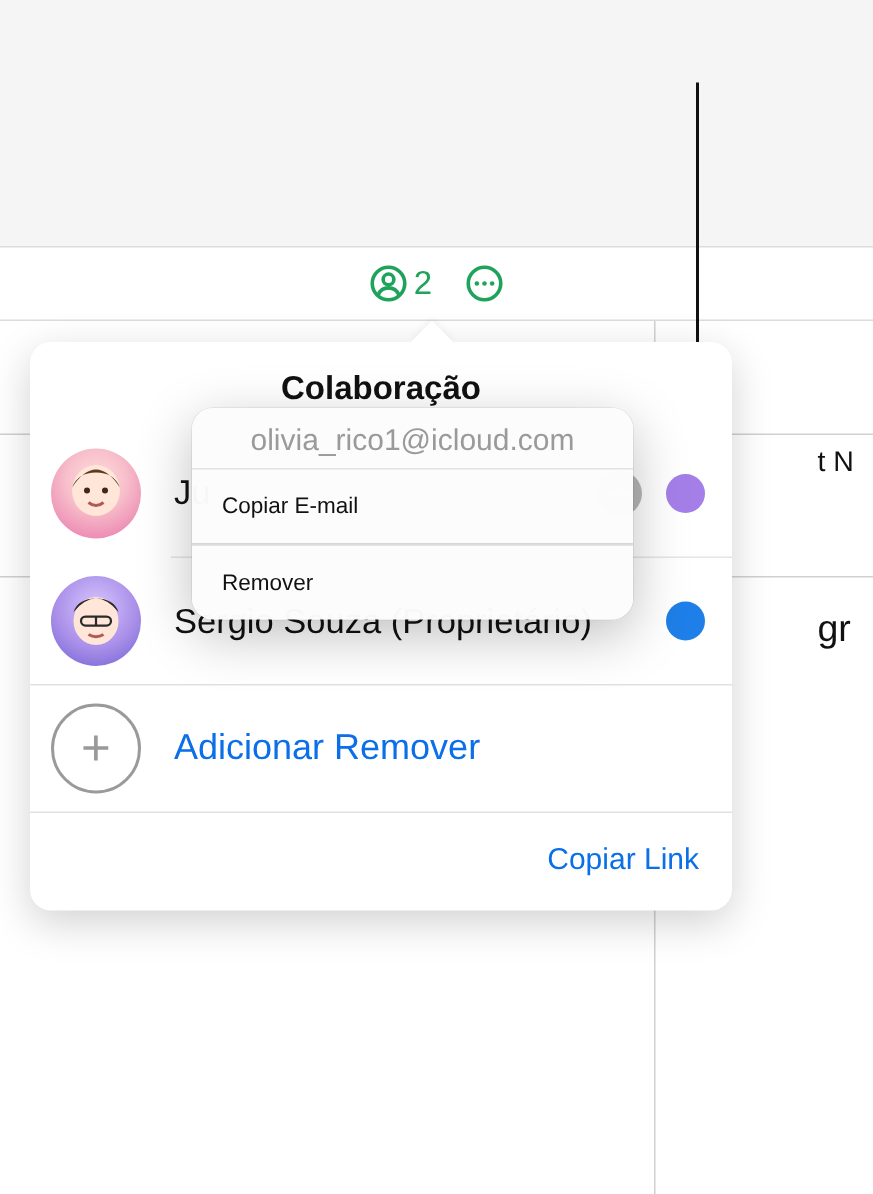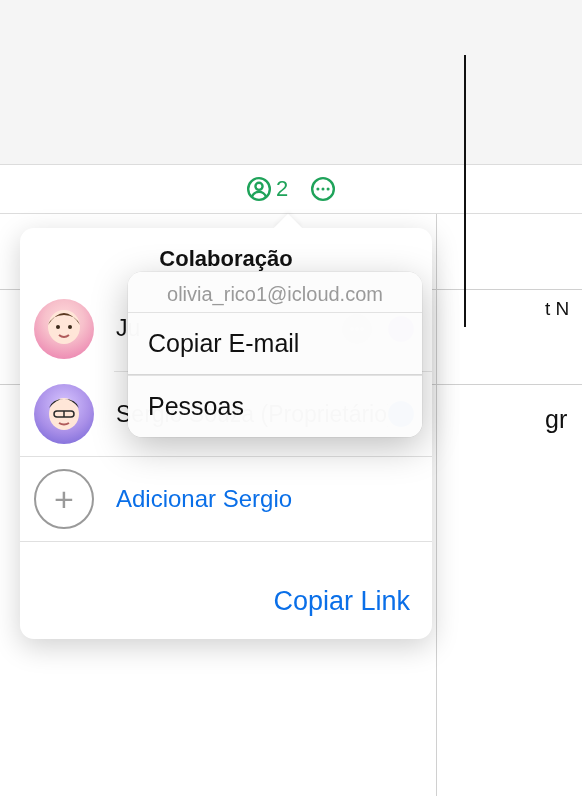--- a/index.html
+++ b/index.html
@@ -73,21 +73,21 @@
       top: 405px;
       font-size: 25px;
       color: #111;
     }
 
     
     .popover {
       position: absolute;
       top: 228px;
       left: 20px;
-      width: 412px;
+      width: 468px;
       background: #ffffff;
       border-radius: 14px;
       box-shadow: 0 8px 28px rgba(0,0,0,0.18);
       overflow: visible;
     }
     .popover::before {
       content: "";
       position: absolute;
       top: -10px;
       left: 258px;
@@ -198,22 +198,21 @@
       color: #0a6fe8;
     }
 
     .footer-row {
       display:flex;
       justify-content:flex-end;
       padding: 20px 22px 22px 0;
     }
     .copy-link {
       color: #0a6fe8;
-      font-size: 27px;
-      margin-top: 24px;
+      font-size: 20px;
     }
 
     
     .context-menu {
       position: absolute;
       left: 128px;
       top: 272px;
       width: 294px;
       background: rgba(252,252,252,0.98);
       border-radius: 14px;
@@ -221,21 +220,21 @@
       overflow: hidden;
       z-index: 10;
     }
     .cm-header {
       text-align: center;
       font-size: 20px;
       color: #9a9a9a;
       padding: 11px 10px 6px 10px;
     }
     .cm-item {
-      font-size: 25px;
+      font-size: 15px;
       color: #111;
       padding: 16px 20px;
       border-top: 1px solid rgba(0,0,0,0.1);
     }
     .cm-item:first-of-type { border-top: none; padding-top: 4px; }
     .cm-sep { height:1px; background: rgba(0,0,0,0.15); }
 
     
     .callout-line {
       position: absolute;
@@ -320,28 +319,28 @@
         </div>
         <div class="p-name">Sergio Souza (Proprietário)</div>
         <div class="row-dot dBlue"></div>
       </div>
 
 
     </div>
 
     <div class="add-row">
       <div class="plus-circle">+</div>
-      <div class="add-label">Adicionar Sergio</div>
+      <div class="add-label">Adicionar Remover</div>
     </div>
 
     <div class="footer-row">
       <div class="copy-link">Copiar Link</div>
     </div>
   </div>
 
   <div class="context-menu">
     <div class="cm-header">olivia_rico1@icloud.com</div>
     <div class="cm-item">Copiar E-mail</div>
     <div class="cm-sep"></div>
-    <div class="cm-item">Pessoas</div>
+    <div class="cm-item">Remover</div>
   </div>
 
 </div>
 
 </body></html>

